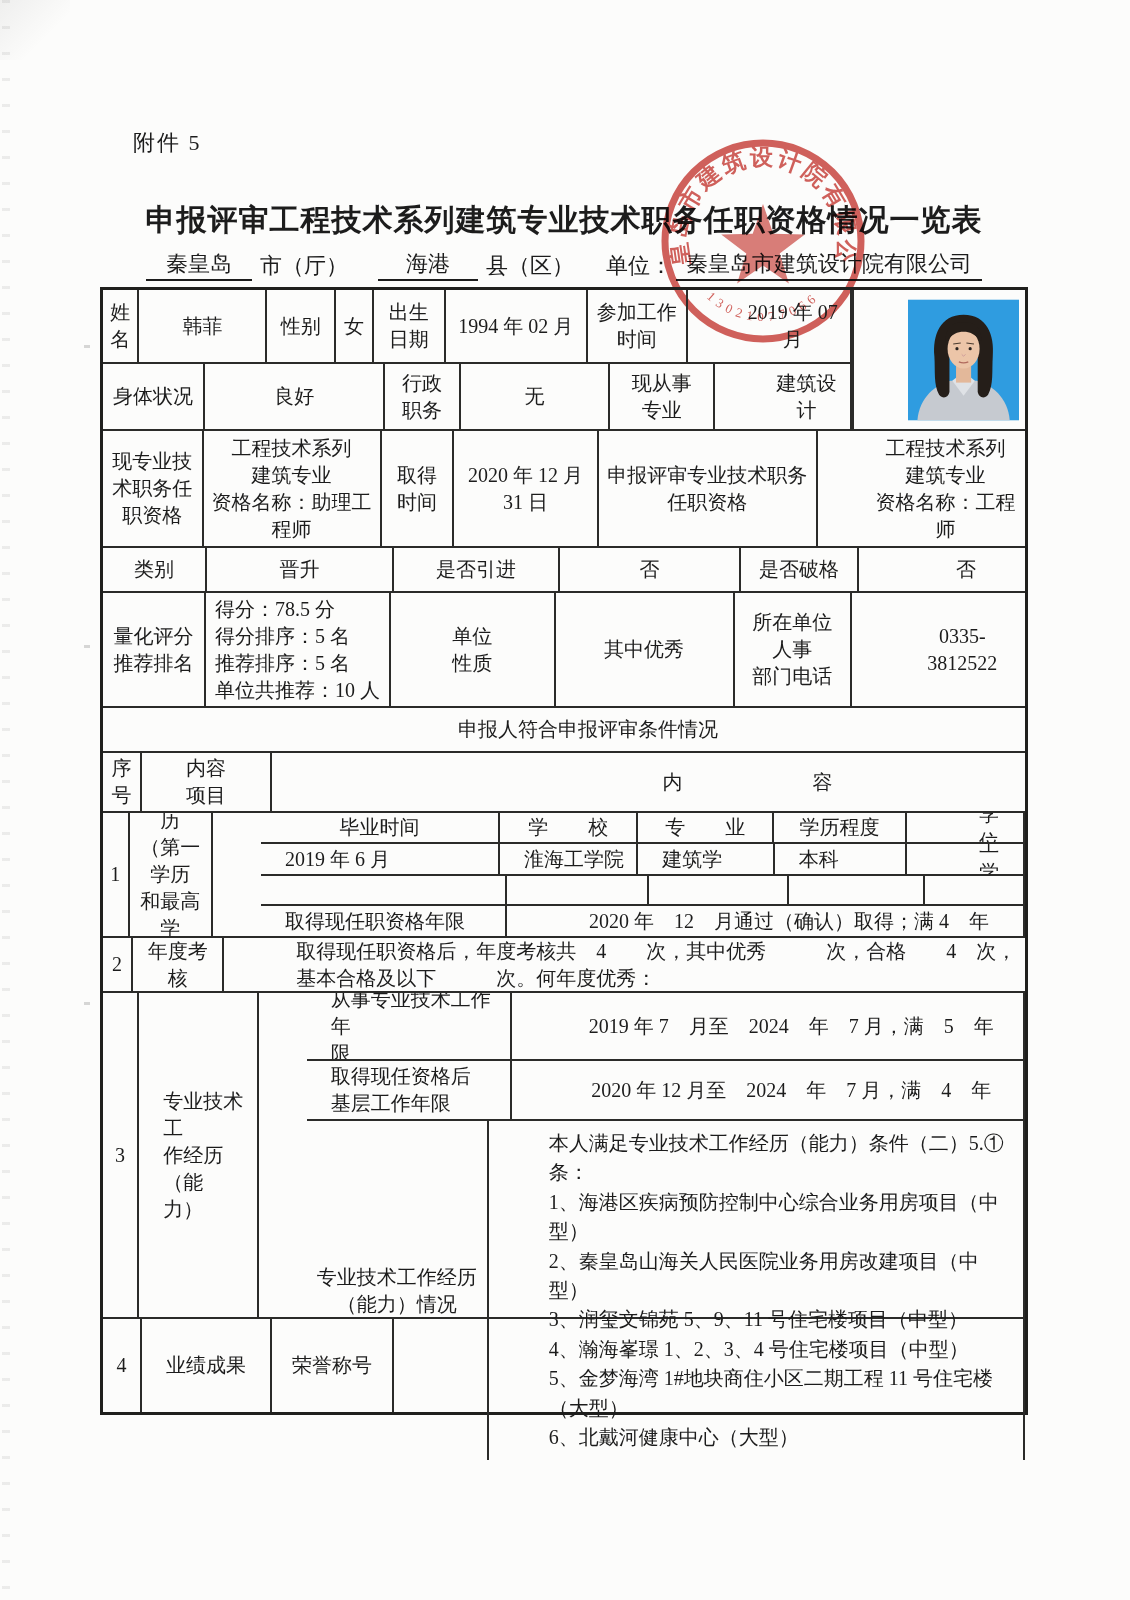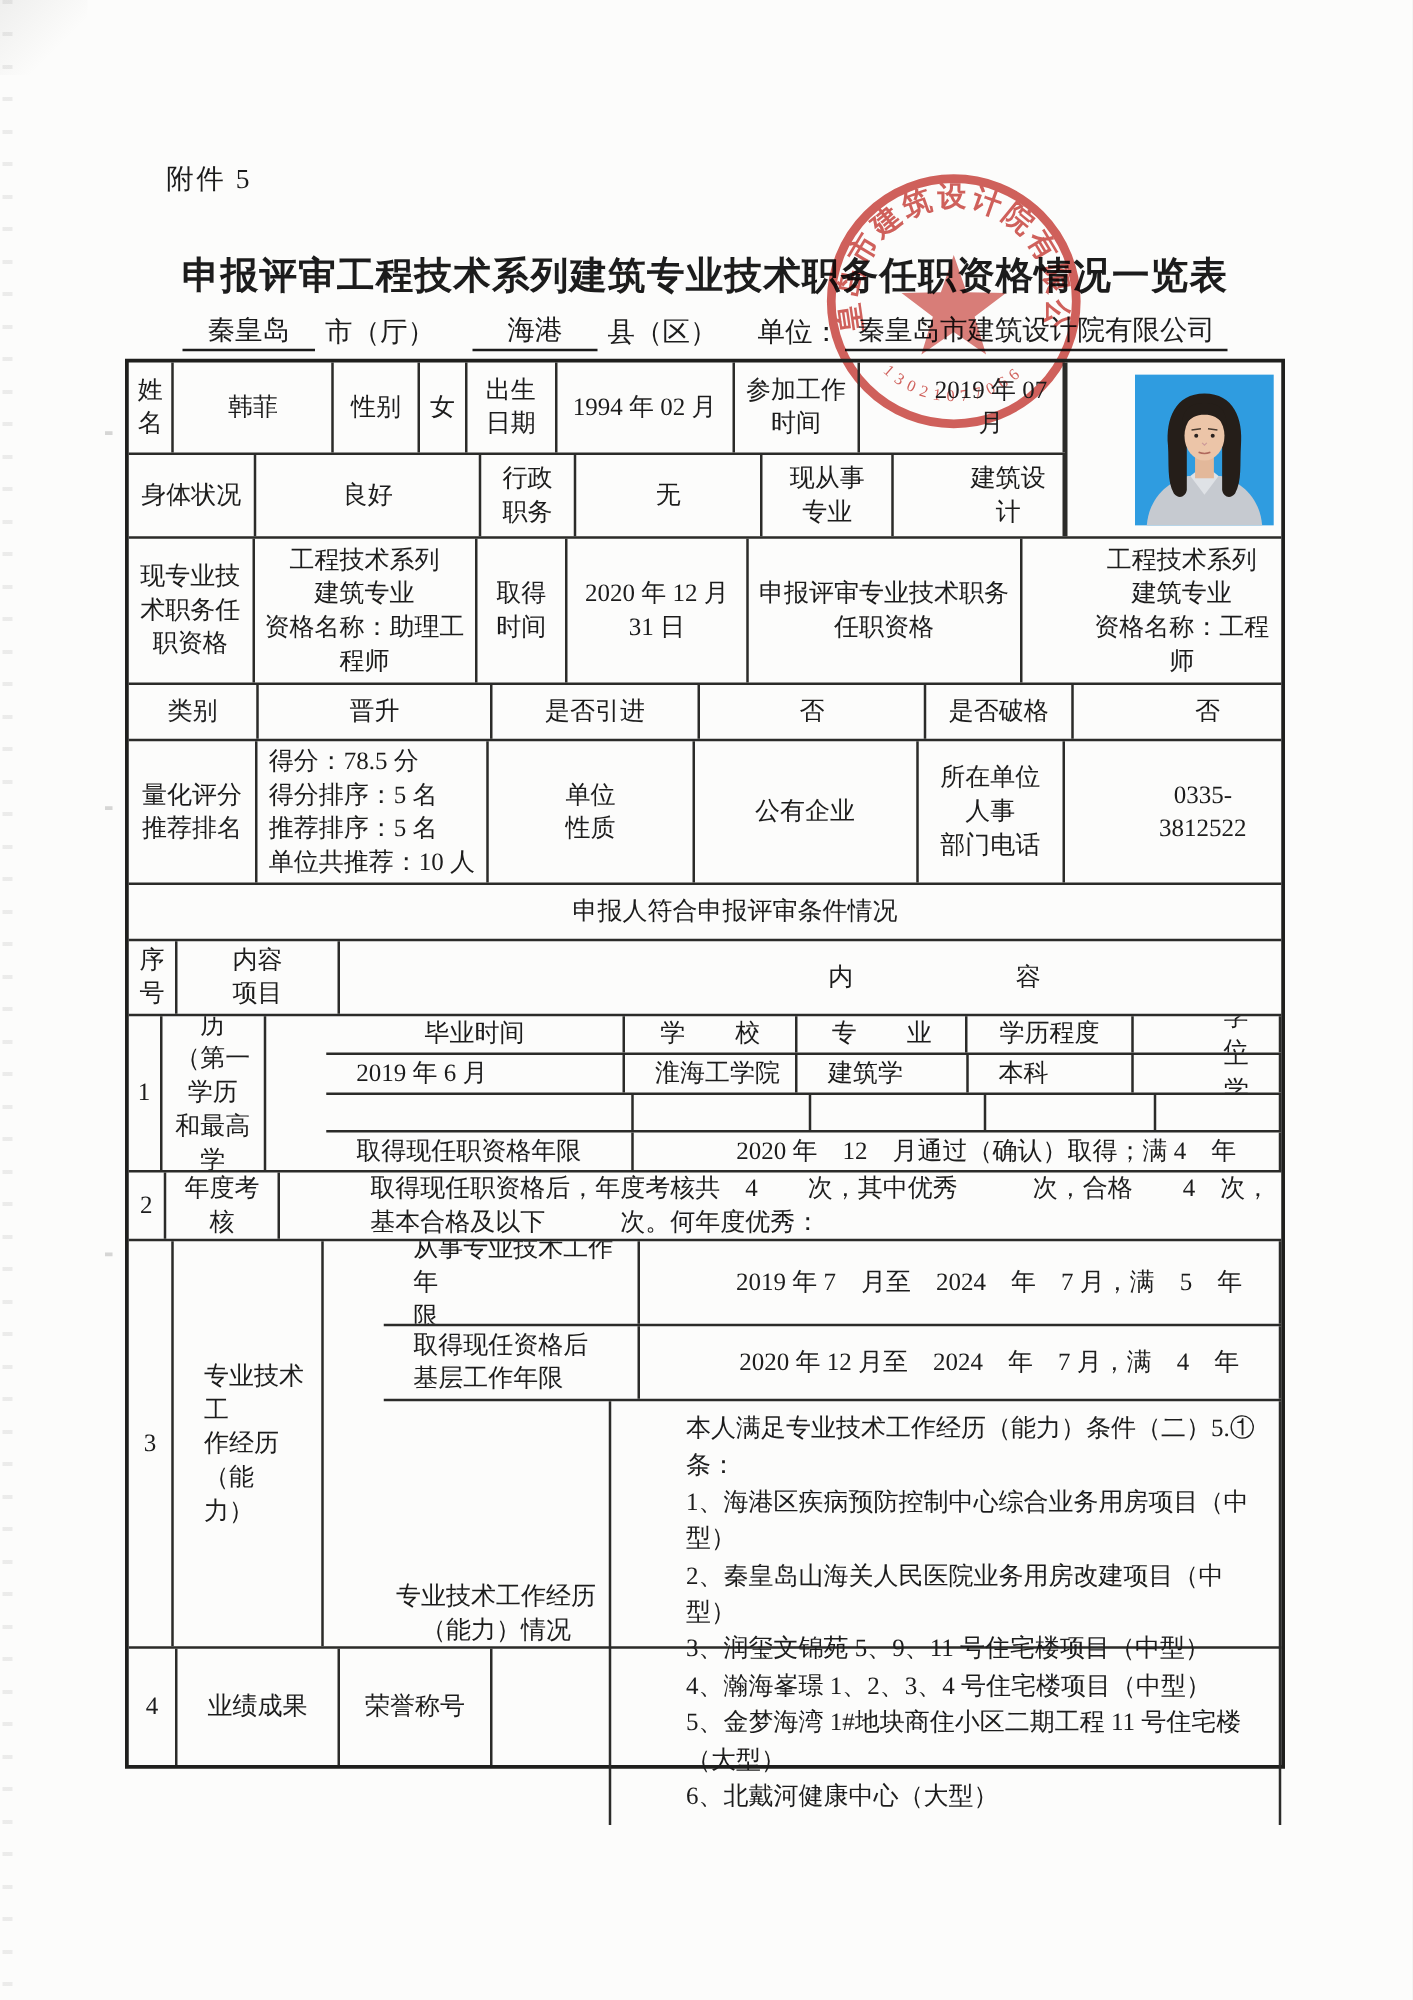--- a/index.html
+++ b/index.html
@@ -196,21 +196,21 @@
 
     <div class="b" style="height:115px">
       <div class="c pre" style="width:104px">量化评分
 推荐排名</div>
       <div class="c pre leftblock" style="width:187px">得分：78.5 分
 得分排序：5 名
 推荐排序：5 名
 单位共推荐：10 人</div>
       <div class="c pre" style="width:166px">单位
 性质</div>
-      <div class="c" style="width:181px">公有企业</div>
+      <div class="c" style="width:181px">其中优秀</div>
       <div class="c pre" style="width:118px">所在单位
 人事
 部门电话</div>
       <div class="c fl">0335-3812522</div>
     </div>
 
     <div class="b" style="height:45px">
       <div class="c fl">申报人符合申报评审条件情况</div>
     </div>
 

